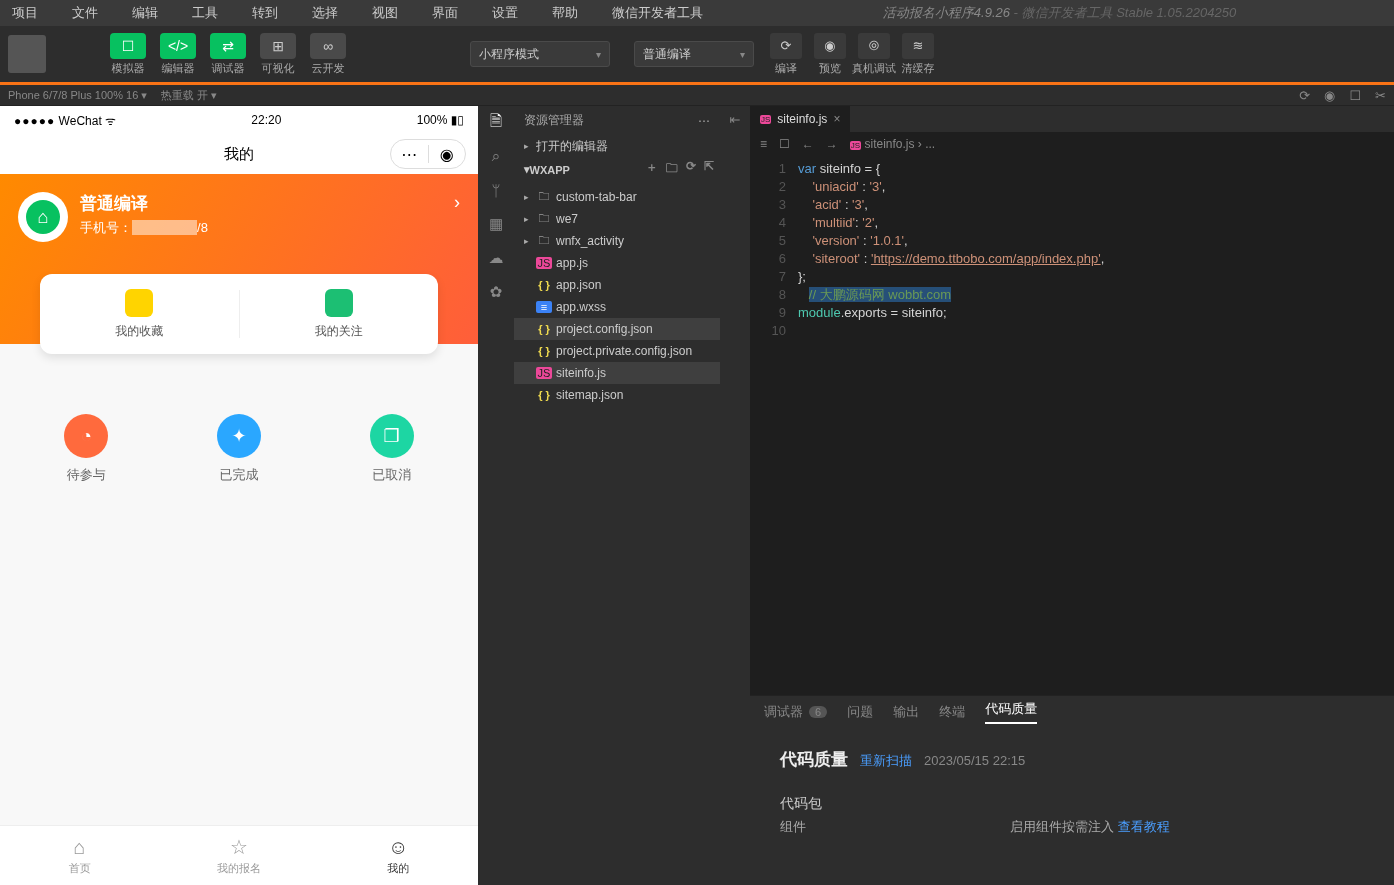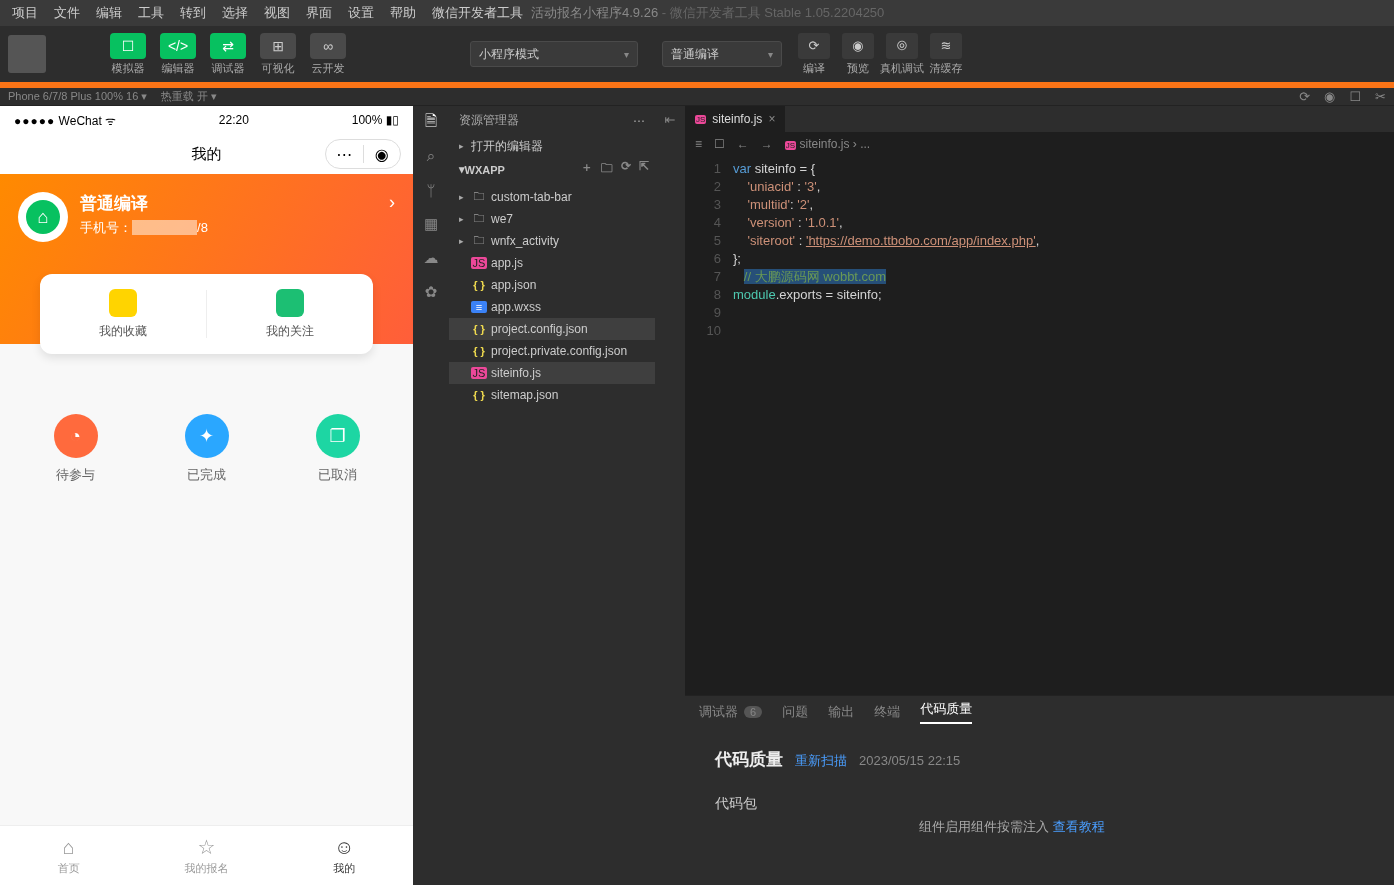--- a/index.html
+++ b/index.html
@@ -1,35 +1,35 @@
 <!DOCTYPE html>
 <html><head>
 <meta charset="utf-8">
 <style>
 * { margin: 0; padding: 0; box-sizing: border-box; font-family: -apple-system, "Segoe UI", "Microsoft YaHei", sans-serif; }
 body { background: #2d2d2d; color: #ccc; width: 1394px; height: 885px; overflow: hidden; font-size: 13px; }
-.menubar { background: #3a3a3a; height: 26px; display: flex; align-items: center; padding: 0 4px; }
+.menubar { background: #3a3a3a; height: 26px; display: flex; align-items: center; padding: 0 4px; gap: 18px; }
 .menubar .item { padding: 0 8px; color: #ccc; font-size: 13px; cursor: pointer; }
-.menubar .title { flex: 1; color: #888; font-size: 13px; }
+.menubar .title { flex: 1; text-align: center; color: #888; font-size: 13px; font-style: italic; }
 .toolbar1 { background: #2d2d2d; height: 56px; display: flex; align-items: center; padding: 6px 8px; }
 .toolbar1 .avatar { width: 38px; height: 38px; background: #555; border-radius: 3px; margin-right: 60px; }
 .tbtn-group { display:flex; gap:6px; }
 .tbtn { display:flex; flex-direction:column; align-items:center; width:44px; }
 .tbtn .ico { width:36px; height:26px; border-radius:4px; display:flex; align-items:center; justify-content:center; font-size:14px; }
 .tbtn .lbl { font-size:11px; color:#aaa; margin-top:2px; }
 .green { background:#07c160; color:#fff; }
 .gray { background:#4a4a4a; color:#ccc; }
 .select-box { background:#3a3a3a; border:1px solid #4a4a4a; border-radius:3px; height:26px; display:flex; align-items:center; padding:0 8px; font-size:12px; color:#ccc; }
 .select-box .arrow { margin-left:auto; font-size:10px; color:#888;}
 .round-btn { width:32px; height:26px; display:flex; align-items:center; justify-content:center; color:#ccc; background:#3a3a3a; border-radius:3px;}
-.toolbar2 { background:#2d2d2d; height:24px; display:flex; align-items:center; padding:0 8px; border-top:6px solid #f97316; border-bottom:1px solid #222;}
+.toolbar2 { background:#2d2d2d; height:24px; display:flex; align-items:center; padding:0 8px; border-top:3px solid #f97316; border-bottom:1px solid #222;}
 .toolbar2 .t2item { font-size:11px; color:#888; margin-right:14px;}
 .toolbar2 .icon-row { margin-left:auto; display:flex; gap:14px; color:#888;}
 .main { display:flex; height:calc(100% - 106px); }
-.sim-col { width:413px; background:#f5f5f5; display:flex; flex-direction:column; }
+.sim-col { width:478px; background:#f5f5f5; display:flex; flex-direction:column; }
 .sidebar-col { width:36px; background:#2d2d2d; display:flex; flex-direction:column; align-items:center; padding-top:6px; gap:14px;}
 .sidebar-col .sico { width:20px; height:20px; color:#888; display:flex; align-items:center; justify-content:center; font-size:15px;}
 .sidebar-col .sico.active { color:#fff; }
 .divider-col { width:30px; background:#2d2d2d; display:flex; justify-content:center; padding-top:6px;}
 .explorer-col { width:206px; background:#2d2d2d; }
 .exp-head { display:flex; align-items:center; justify-content:space-between; padding:6px 10px; color:#aaa; font-size:12px;}
 .exp-section { padding:4px 0; }
 .exp-row { display:flex; align-items:center; padding:2px 6px 2px 10px; font-size:12px; color:#ccc; height:22px;}
 .exp-row.sel { background:#3f3f3f; }
 .exp-row .chev { width:12px; font-size:9px; color:#aaa;}
@@ -62,21 +62,21 @@
 .bp-tabs { height:32px; display:flex; align-items:center; padding:0 14px; gap:20px; font-size:13px;}
 .bp-tab { color:#888; display:flex; align-items:center; gap:6px;}
 .bp-tab.act { color:#fff; border-bottom:2px solid #fff; padding-bottom:4px;}
 .bp-badge { background:#555; border-radius:8px; padding:0 6px; font-size:11px;}
 .bp-body { padding:20px 30px; }
 .bp-title-row { display:flex; align-items:baseline; gap:12px; margin-bottom:24px;}
 .bp-title { font-size:17px; font-weight:bold; color:#eee;}
 .bp-link { color:#4a9eff; font-size:13px;}
 .bp-time { color:#888; font-size:13px;}
 .bp-sub { font-size:14px; color:#ccc; margin-bottom:5px;}
-.bp-row { display:flex; font-size:13px; color:#aaa;text-align:right;}
+.bp-row { display:flex; font-size:13px; color:#aaa;}
 .bp-row .c1 { width:230px;}
 
 .sim-status { height:28px; background:#fff; display:flex; align-items:center; padding:0 14px; font-size:12px; color:#000; justify-content:space-between;}
 .sim-status .dots { letter-spacing:1px;}
 .sim-nav { height:40px; background:#fff; display:flex; align-items:center; justify-content:center; position:relative; font-size:15px; color:#000;}
 .sim-nav .capsule { position:absolute; right:12px; display:flex; align-items:center; border:1px solid #ddd; border-radius:20px; height:30px; width:76px;}
 .sim-nav .capsule .half { flex:1; display:flex; align-items:center; justify-content:center; font-size:16px;}
 .sim-nav .capsule .sep { width:1px; height:18px; background:#ddd;}
 .sim-content { flex:1; background:#f8f8f8; position:relative;}
 .orange-card { height:170px; background:linear-gradient(120deg,#ff8a00,#ff5e3a); border-radius:0 0 0 0; padding:18px; display:flex; align-items:flex-start;}
@@ -135,21 +135,21 @@
     <div class="tbtn">
         <div class="ico gray">⊞</div>
         <div class="lbl">可视化</div>
       </div>
     <div class="tbtn">
         <div class="ico gray">∞</div>
         <div class="lbl">云开发</div>
       </div>
   </div>
   <div style="flex:0 0 120px"></div>
-  <div class="select-box" style="width:168px">
+  <div class="select-box" style="width:140px">
       <span>小程序模式</span>
       <span class="arrow">▾</span>
     </div>
   <div style="width:24px"></div>
   <div class="select-box" style="width:120px">
       <span>普通编译</span>
       <span class="arrow">▾</span>
     </div>
   <div style="width:10px"></div>
   <div class="tbtn">
@@ -360,20 +360,21 @@
           <div>5</div>
           <div>6</div>
           <div>7</div>
           <div>8</div>
           <div>9</div>
           <div>10</div>
         </div>
       <div class="code" id="code">
           <div class="ln"><span class="k-blue">var</span> <span class="k-punc">siteinfo</span><span class="k-punc"> = {</span></div>
           <div class="ln">    <span class="k-key">'uniacid'</span><span class="k-punc"> : </span><span class="k-num">'3'</span><span class="k-punc">,</span></div>
+          <div class="ln">    <span class="k-key">'acid'</span><span class="k-punc"> : </span><span class="k-num">'3'</span><span class="k-punc">,</span></div>
           <div class="ln">    <span class="k-key">'multiid'</span><span class="k-punc">: </span><span class="k-num">'2'</span><span class="k-punc">,</span></div>
           <div class="ln">    <span class="k-key">'version'</span><span class="k-punc"> : </span><span class="k-str">'1.0.1'</span><span class="k-punc">,</span></div>
           <div class="ln">    <span class="k-key">'siteroot'</span><span class="k-punc"> : </span><span class="k-url">'https://demo.ttbobo.com/app/index.php'</span><span class="k-punc">,</span></div>
           <div class="ln"><span class="k-punc">};</span></div>
           <div class="ln">   <span class="k-comm">// 大鹏源码网 wobbt.com</span></div>
           <div class="ln"><span class="k-mod">module</span><span class="k-punc">.exports = siteinfo;</span></div>
         </div>
     </div>
     <div class="bottom-panel">
       <div class="bp-tabs">

